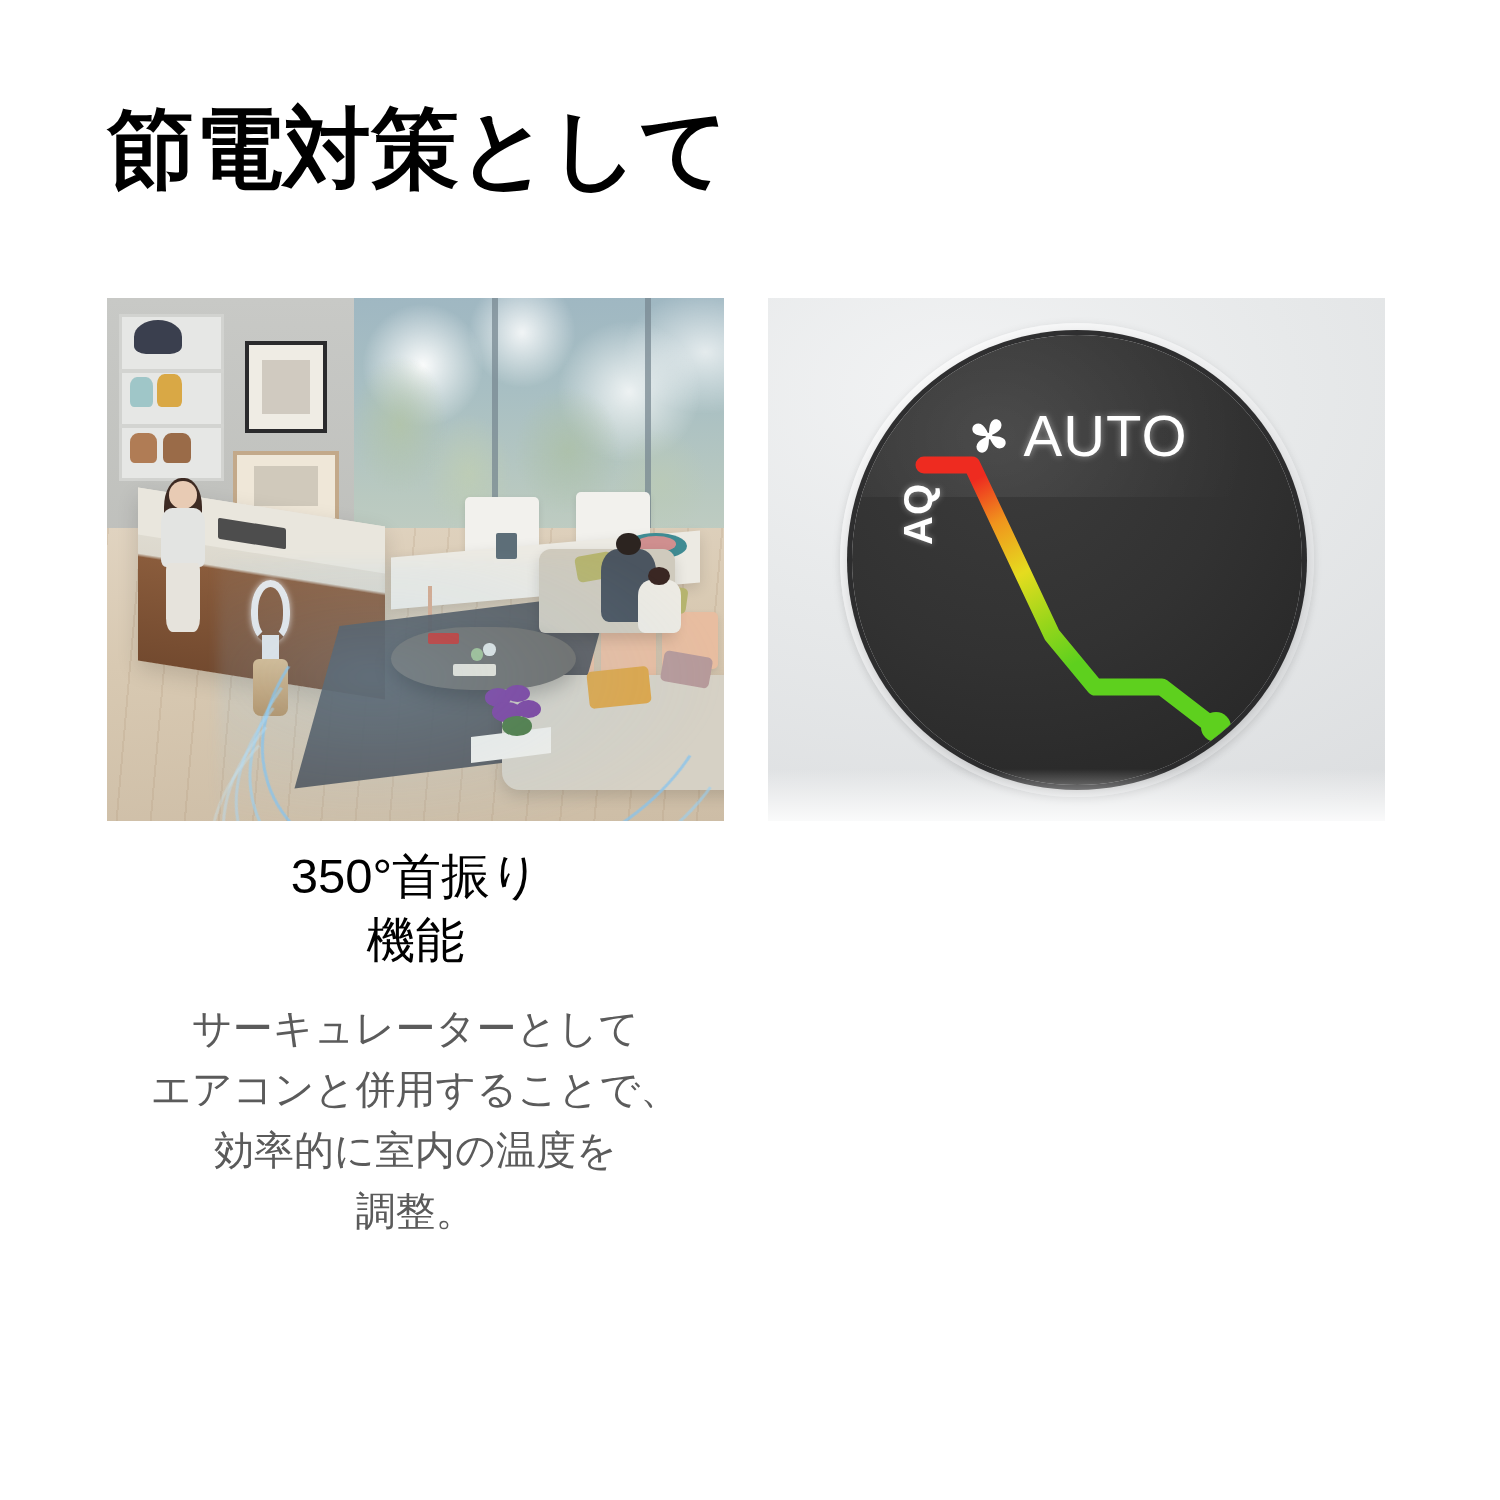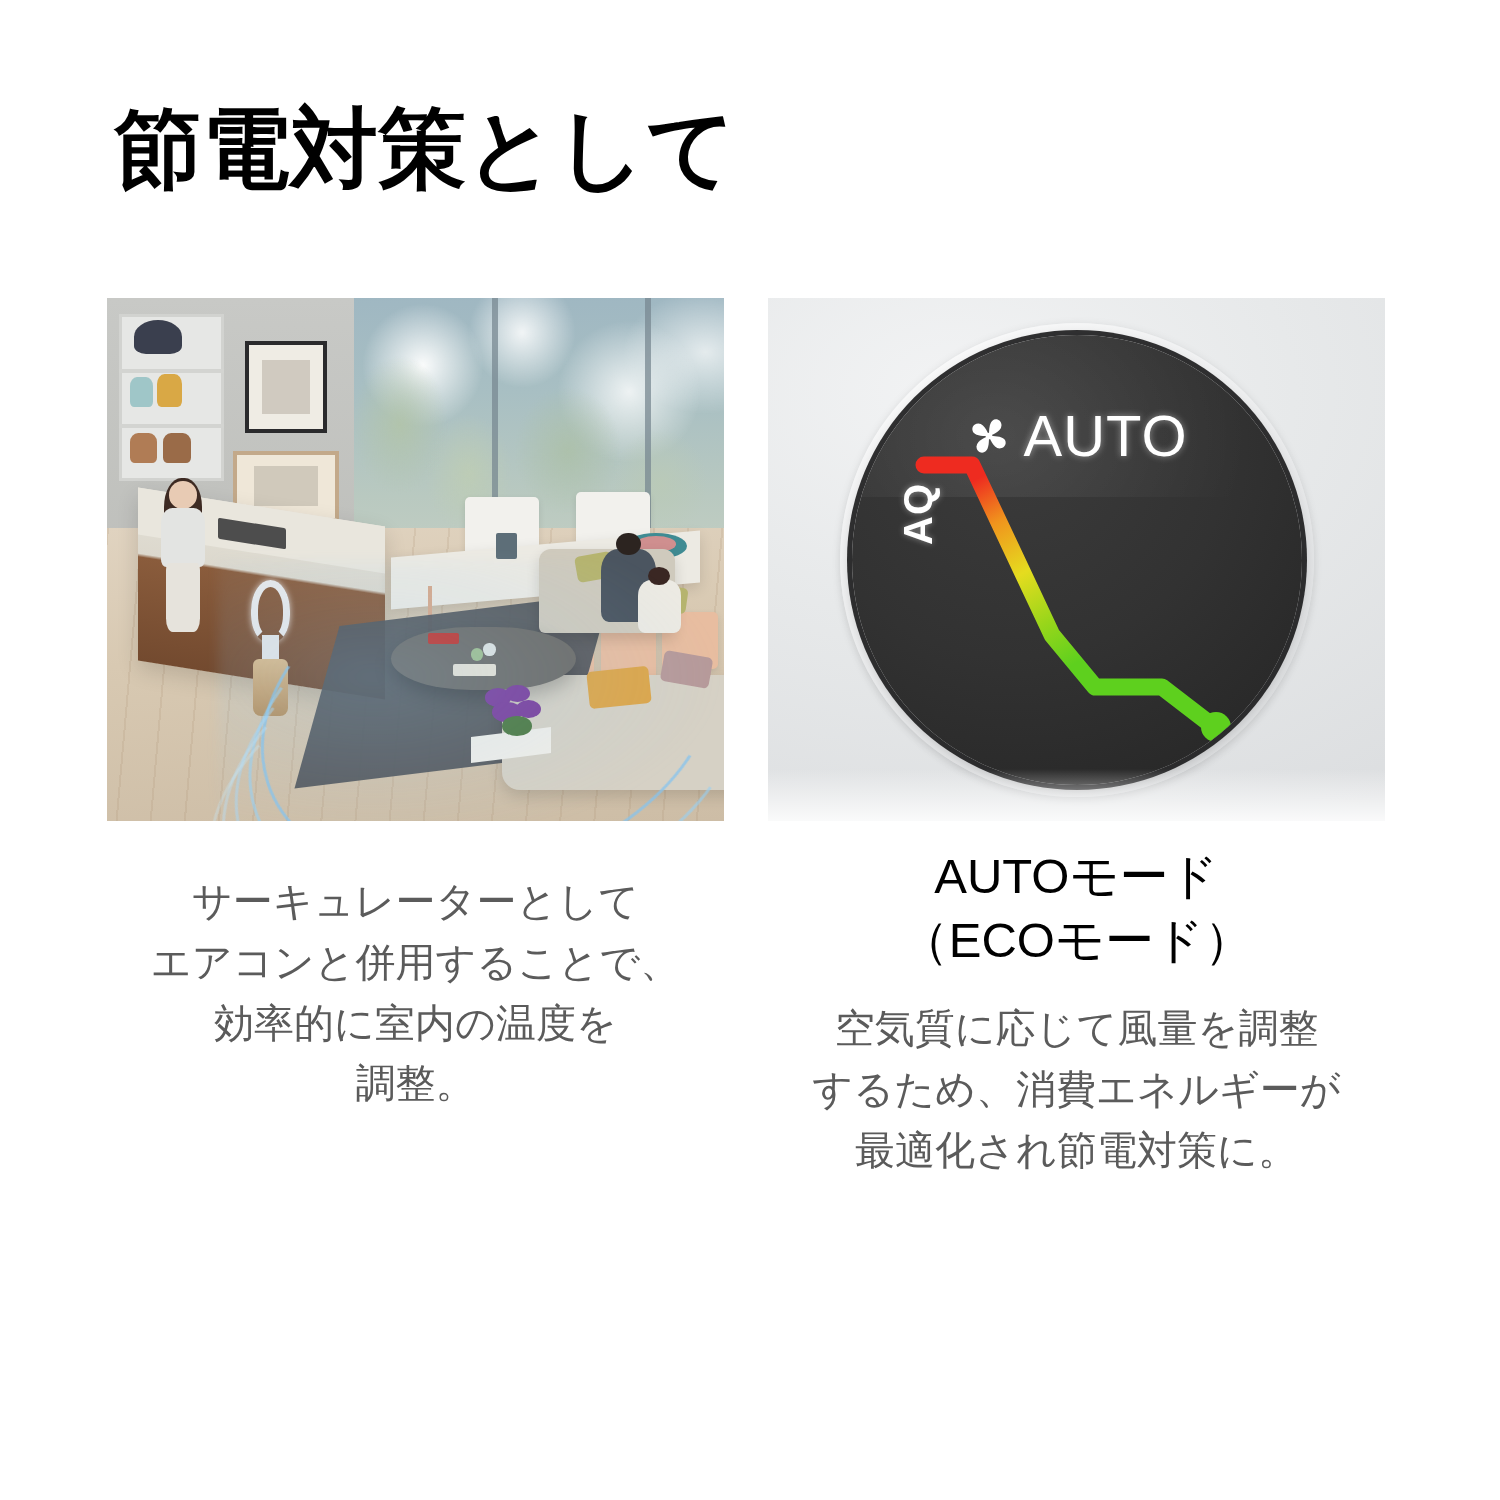--- a/index.html
+++ b/index.html
@@ -20,21 +20,20 @@
   
   .page-title {
     position:absolute;
     left:107px; top:100px;
     font-size:88px;
     font-weight:bold;
     color:#000000;
     letter-spacing:0px;
     line-height:1.12;
     white-space:nowrap;
-    margin-left:7px;
   }
 
   
   .columns {
     position:absolute;
     left:107px; top:298px;
     width:1286px;
   }
   .col {
     position:absolute;
@@ -439,20 +438,22 @@
             <span class="arc a2"></span>
             <span class="arc a3"></span>
             <span class="arc a4"></span>
             <span class="arc a5"></span>
           </div>
 
         </div>
       </div>
 
       <div class="caption">
+        <div class="cap-head">350°首振り
+機能</div>
         <div class="cap-body">サーキュレーターとして
 エアコンと併用することで、
 効率的に室内の温度を
 調整。</div>
       </div>
 
     </div>
 
     <div class="col col-right">
 
@@ -506,24 +507,17 @@
 
               <polyline points="72,130 120,130 200,300 243,352 310,352 362,392" fill="none" stroke="url(#lineGrad)" stroke-width="17" stroke-linejoin="round" stroke-linecap="round"></polyline>
 
               <circle cx="364" cy="392" r="15" fill="#5ed01e"></circle>
             </svg>
 
           </div>
         </div>
       </div>
 
-      <div class="caption">
-        <div class="cap-head">AUTOモード
-（ECOモード）</div>
-        <div class="cap-body">空気質に応じて風量を調整
-するため、消費エネルギーが
-最適化され節電対策に。</div>
-      </div>
 
     </div>
 
   </div>
 </div>
 
 </body></html>

